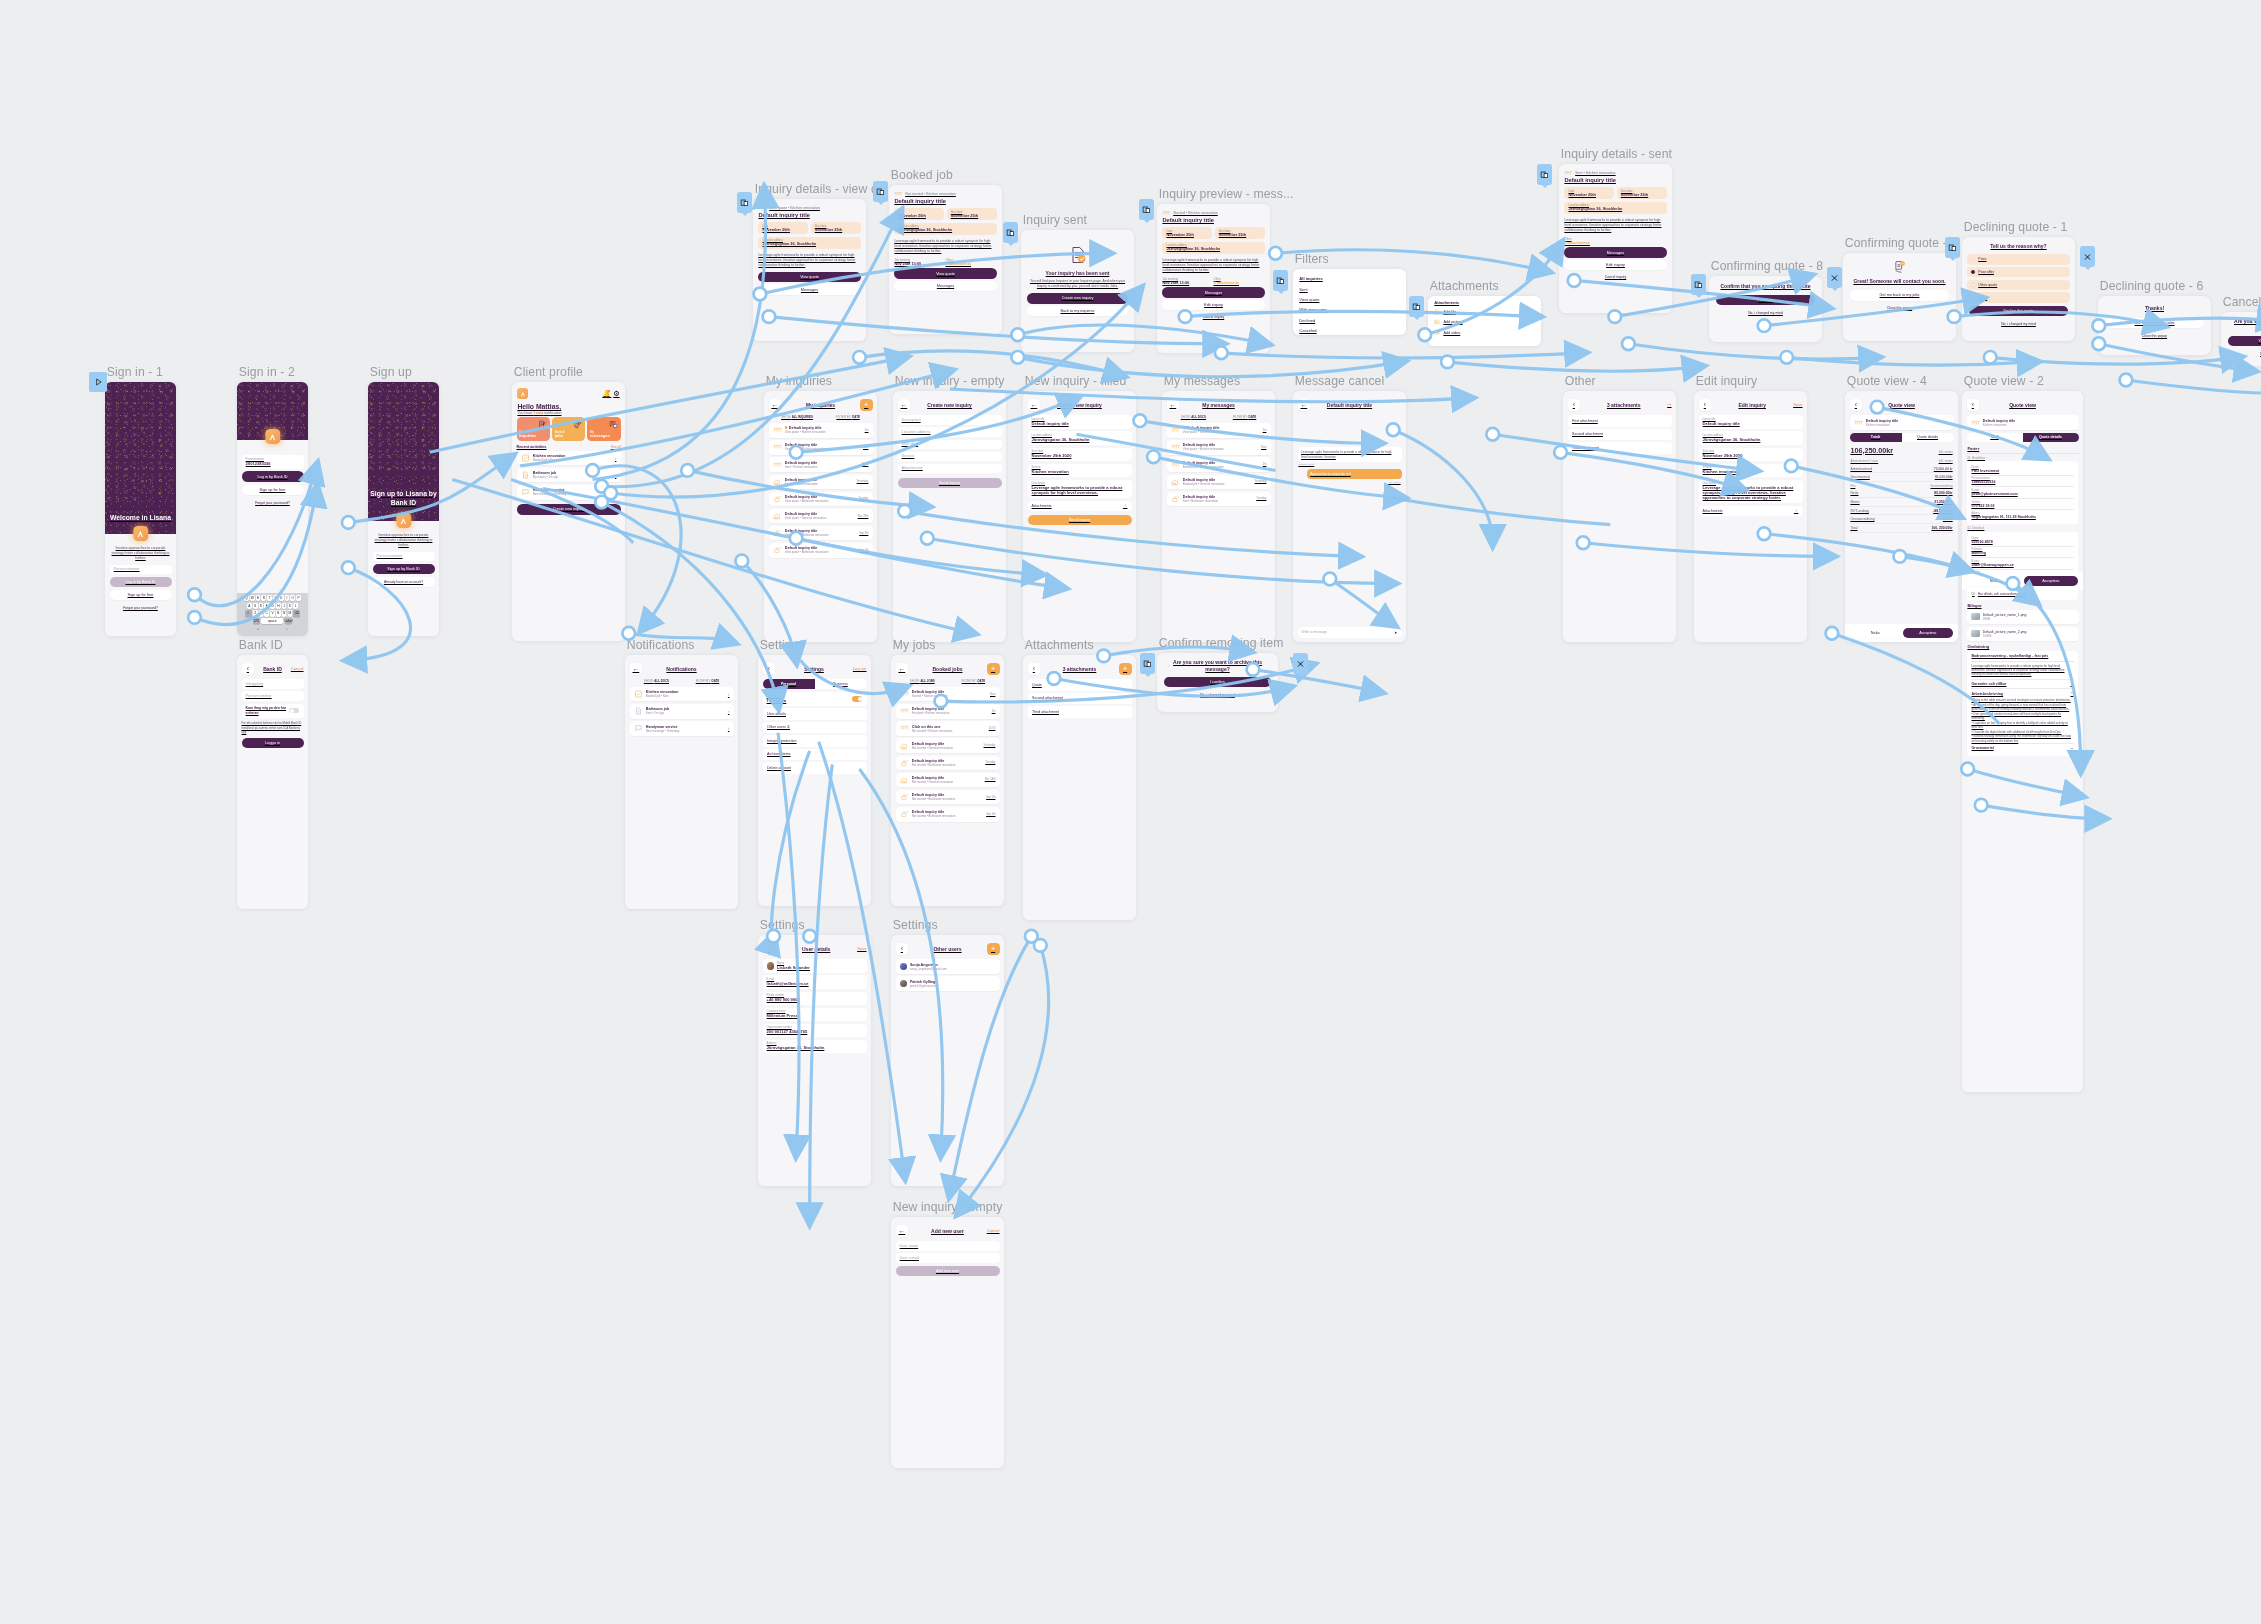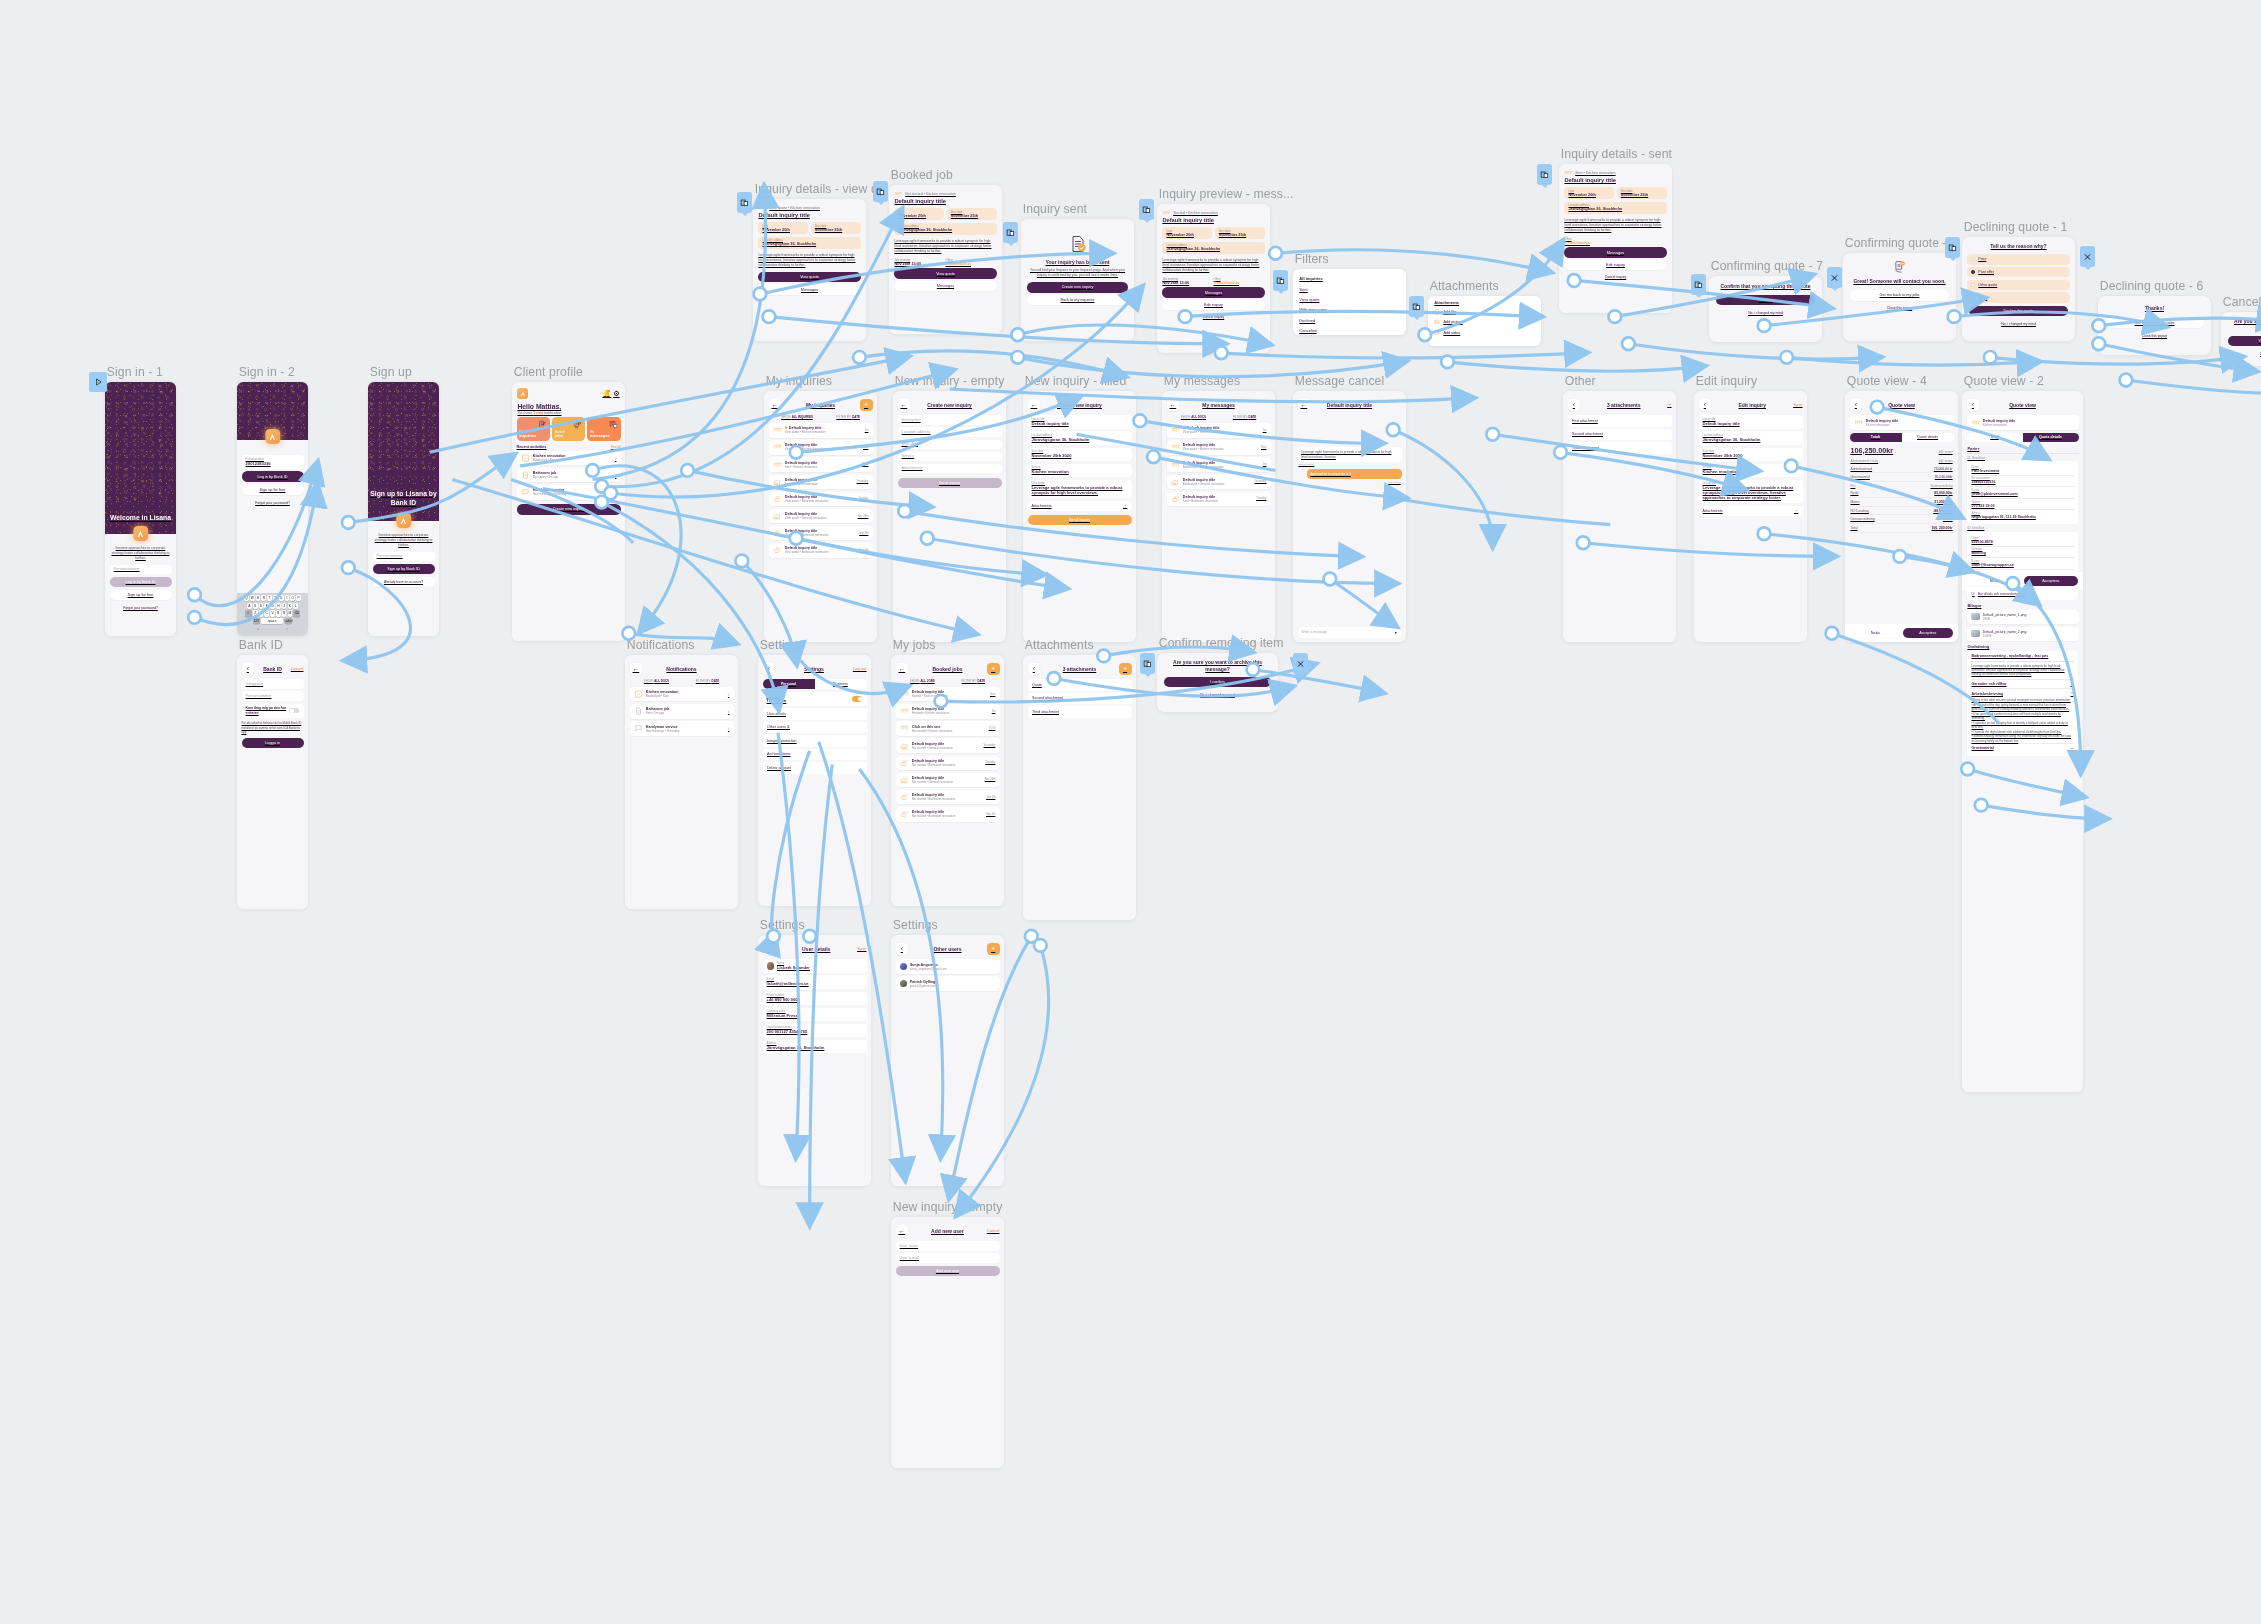--- a/index.html
+++ b/index.html
@@ -672,21 +672,21 @@
     <div class="btn ghost" style="margin:0 5.4px;">Messages</div>
   </div>
 </div>
 
 <div class="flag" style="left:1003px;top:222px;">
   <svg viewBox="0 0 24 24" fill="none" stroke="#1c1c1c" stroke-width="2">
         <rect x="3" y="4" width="11" height="14"></rect>
         <rect x="11" y="8" width="9" height="11" fill="#fff"></rect>
       </svg>
 </div>
-<div class="frame" style="left:1021px;top:219px;width:113px;height:122px;">
+<div class="frame" style="left:1021px;top:230px;width:113px;height:122px;">
   <div class="ftitle">Inquiry sent</div>
   <div class="screen">
     <div style="display:flex;justify-content:center;margin:15.4px 0 4.5px;">
       <svg style="width:20px;height:20px;" viewBox="0 0 48 48" fill="none" stroke="#46214d" stroke-width="2">
             <path d="M12 6h16l8 8v28H12z"></path>
             <path d="M17 18h14M17 24h14M17 30h8"></path>
             <circle cx="33" cy="33" r="9" fill="#f5a94e" stroke="none"></circle>
             <path d="M29 33l3 3 6-6" stroke="#fff" stroke-width="2.5"></path>
           </svg>
     </div>
@@ -1156,21 +1156,21 @@
   </div>
 </div>
 
 <div class="flag" style="left:1691px;top:274px;">
   <svg viewBox="0 0 24 24" fill="none" stroke="#1c1c1c" stroke-width="2">
         <rect x="3" y="4" width="11" height="14"></rect>
         <rect x="11" y="8" width="9" height="11" fill="#fff"></rect>
       </svg>
 </div>
 <div class="frame" style="left:1709px;top:276px;width:113px;height:66px;">
-  <div class="ftitle">Confirming quote - 7</div>
+  <div class="ftitle">Confirming quote - 8</div>
   <div class="screen dialog">
     <div class="dlg-title">Confirm that you accepting this quote</div>
     <div class="btn primary" style="margin:0 7.2px 2.3px;">I confirm</div>
     <div class="btn plain" style="font-size:3.4px;margin:0 7.2px;">No, i changed my mind</div>
   </div>
 </div>
 
 <div class="flag" style="left:1827px;top:267px;">
   <svg viewBox="0 0 24 24" fill="none" stroke="#1c1c1c" stroke-width="2.6">
         <path d="M5 5 L19 19 M19 5 L5 19"></path>

